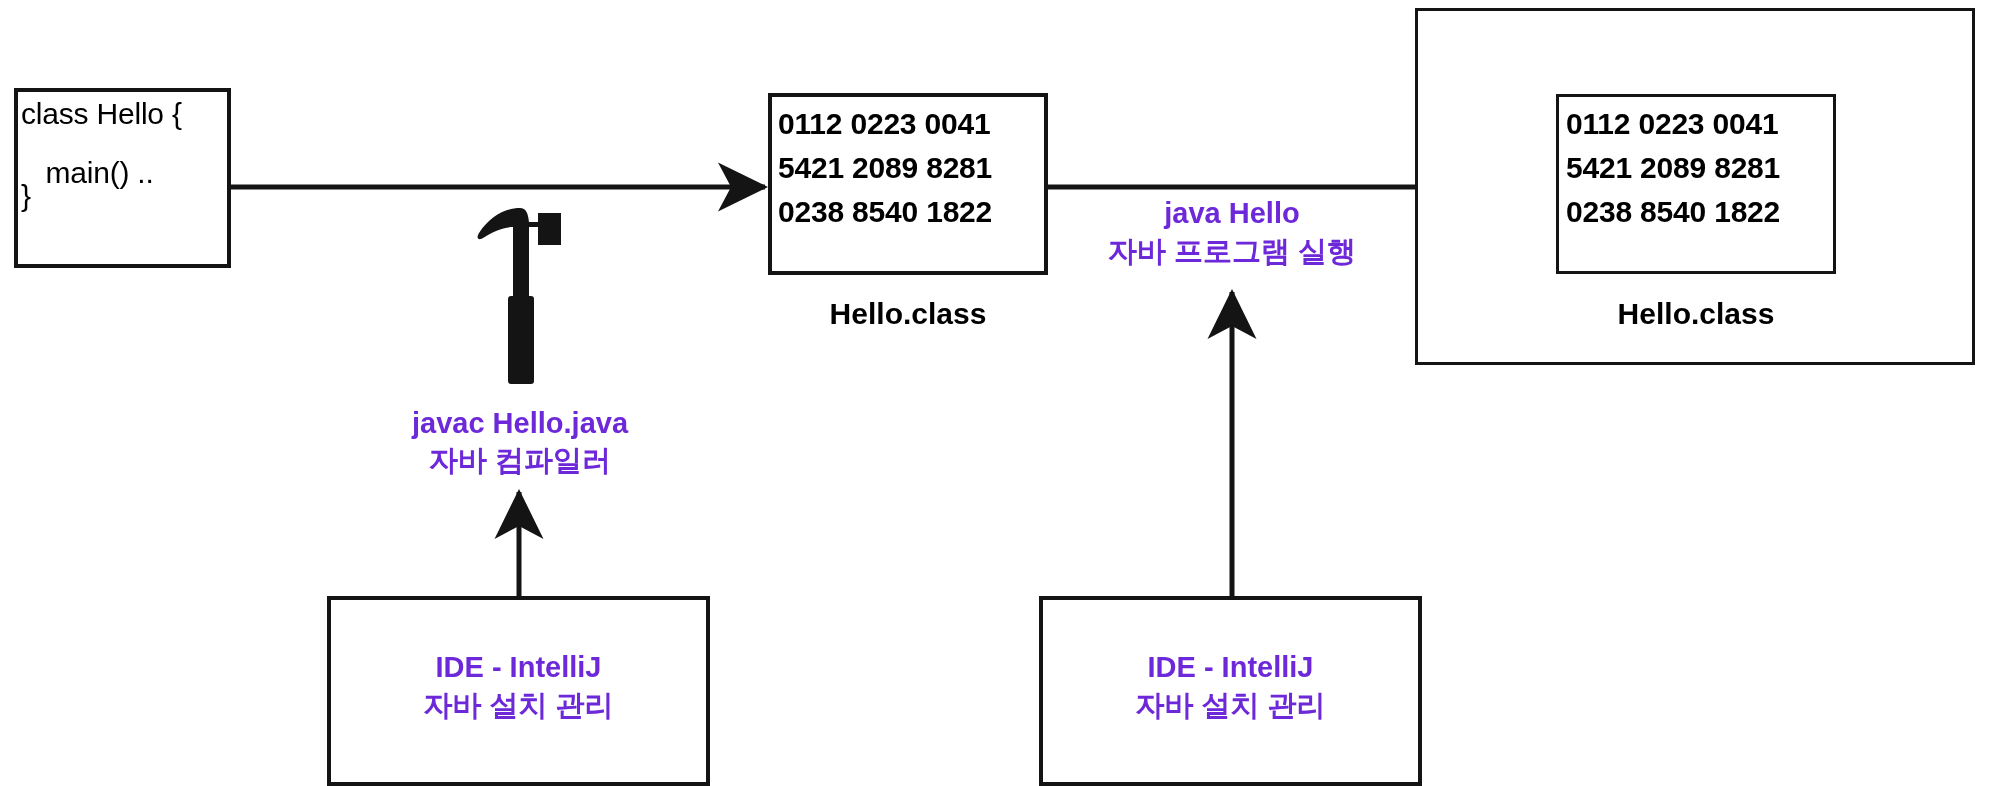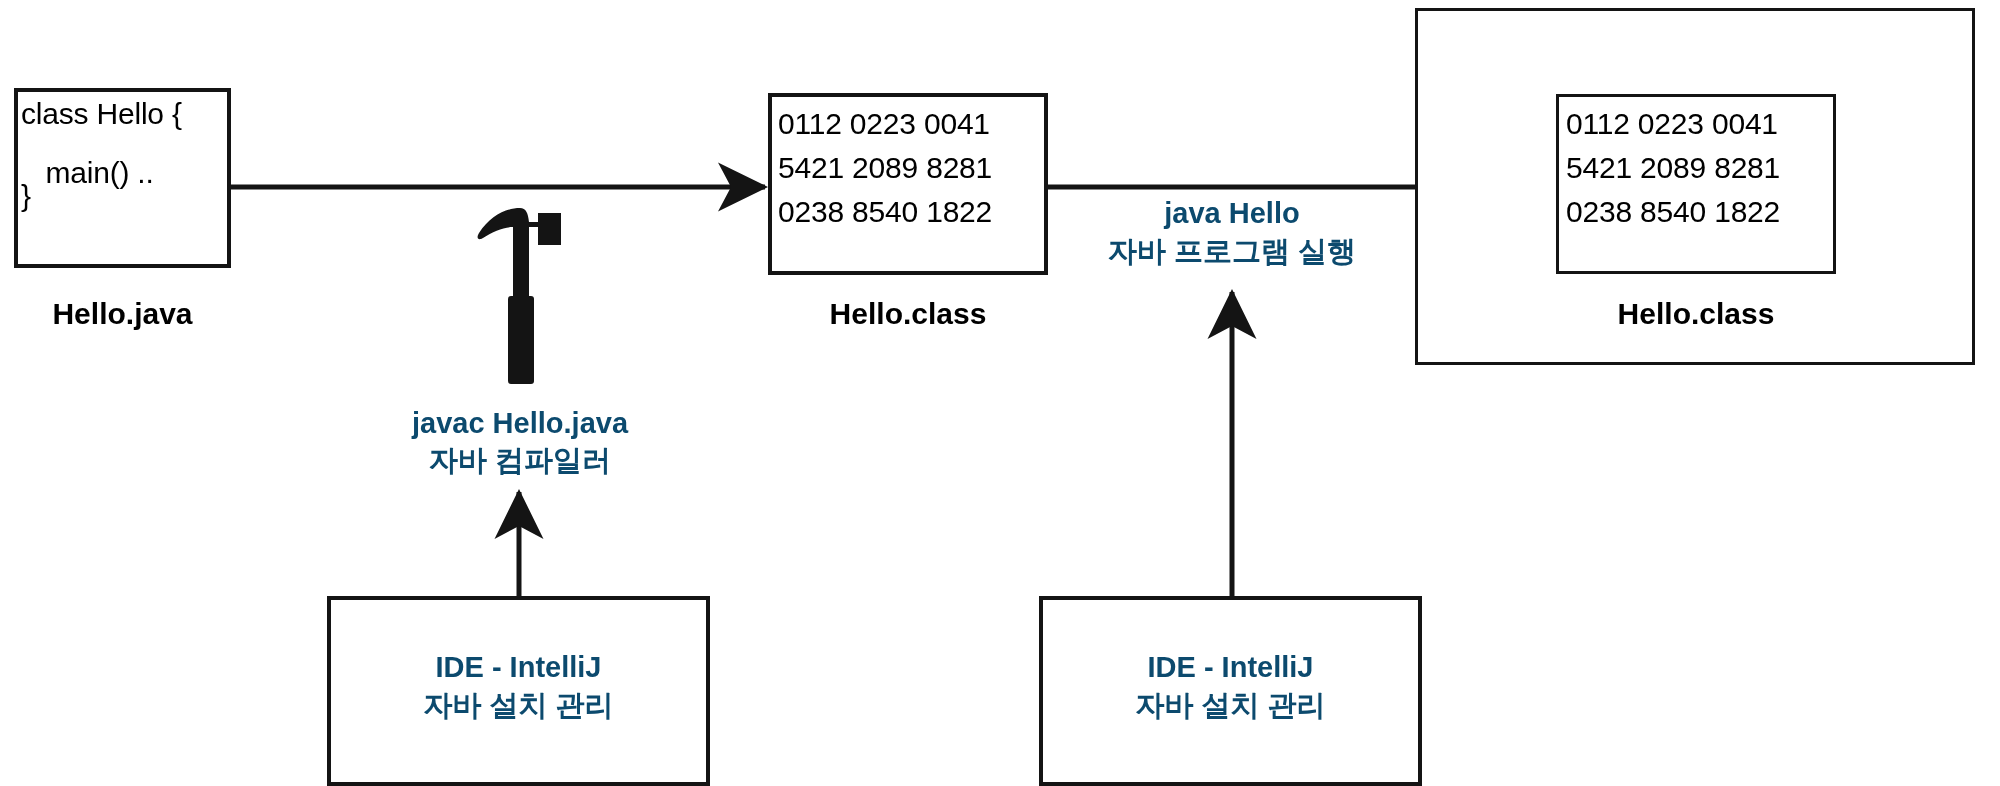--- a/index.html
+++ b/index.html
@@ -22,21 +22,21 @@
     box-sizing: border-box;
     border: 4px solid #141414;
     background: #ffffff;
   }
   .box.thin { border-width: 3px; }
 
   
   .codeblock {
     position: absolute;
     font-size: 30px;
-    font-weight: 400;
+    font-weight: 700;
     color: #000000;
     line-height: 41px;
     white-space: pre;
     letter-spacing: -0.2px;
   }
   .codeblock.plain { font-weight: 400; }
 
   
   .caption {
     position: absolute;
@@ -46,21 +46,21 @@
     text-align: center;
     white-space: nowrap;
     line-height: 36px;
   }
 
   
   .label {
     position: absolute;
     font-size: 29px;
     font-weight: 700;
-    color: #0c4a6e;
+    color: #6d28d9;
     text-align: center;
     white-space: nowrap;
     line-height: 38px;
   }
 
   
   #wires {
     position: absolute;
     left: 0;
     top: 0;
@@ -92,21 +92,20 @@
 
     <line x1="519" y1="597" x2="519" y2="492" stroke="#141414" stroke-width="5" marker-end="url(#ah)"></line>
 
     <line x1="1232" y1="596" x2="1232" y2="292" stroke="#141414" stroke-width="5" marker-end="url(#ah)"></line>
   </svg>
 
   <div class="box" style="left:14px; top:88px; width:217px; height:180px;"></div>
   <div class="codeblock plain" style="left:21px; top:93px;">class Hello {</div>
   <div class="codeblock plain" style="left:21px; top:152px;">   main() ..</div>
   <div class="codeblock plain" style="left:21px; top:175px;">}</div>
-  <div class="caption" style="left:14px; top:296px; width:217px;">Hello.java</div>
 
   <svg class="hammer" style="left:466px; top:200px;" width="108" height="190" viewBox="0 0 108 190">
 
     <path d="M54 8 C40 8 24 16 13 33 C10 38 12 41 17 38 C27 31 38 27 47 27
              L47 42 L63 42 L63 27 L72 27 L72 45 L95 45 L95 13 L72 13 L72 22
              L63 22 C62 13 60 8 54 8 Z" fill="#141414"></path>
 
     <rect x="47" y="42" width="16" height="58" fill="#141414"></rect>
 
     <rect x="42" y="96" width="26" height="88" rx="3" fill="#141414"></rect>

